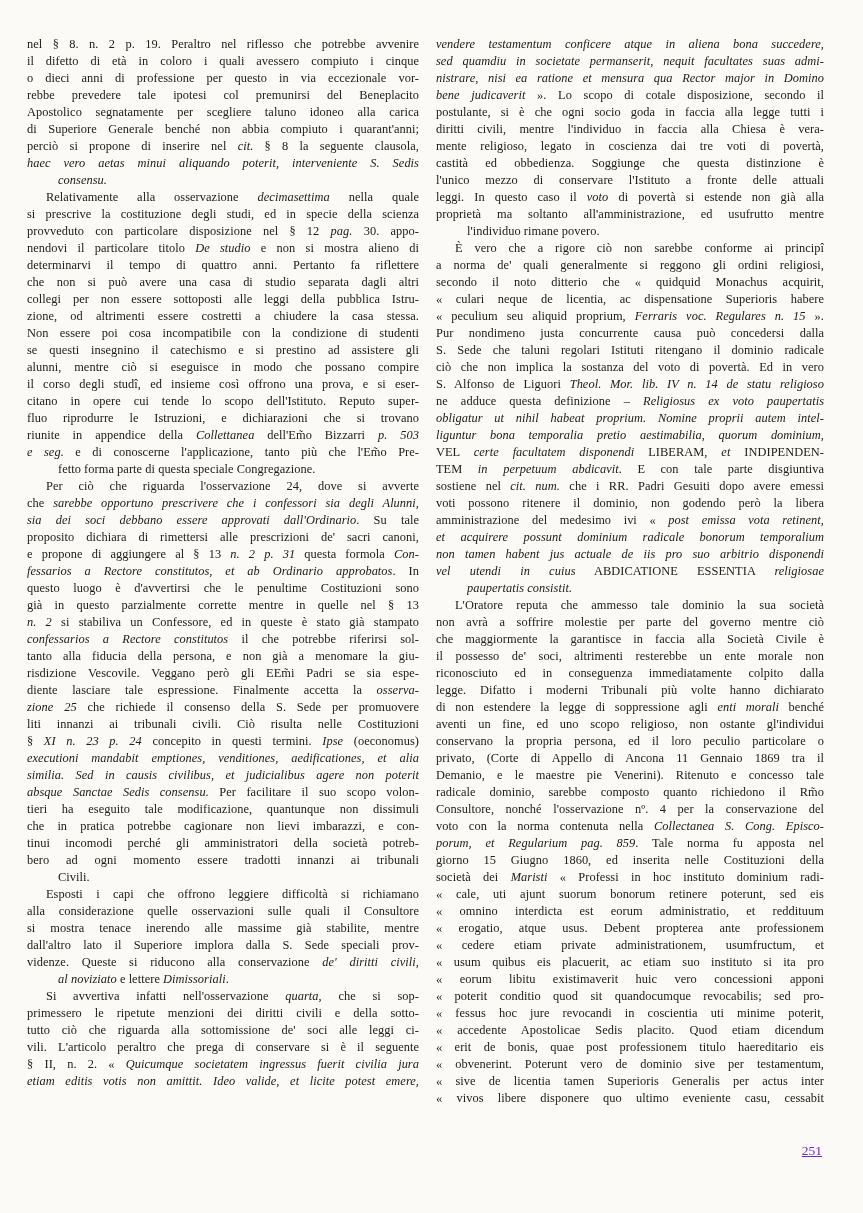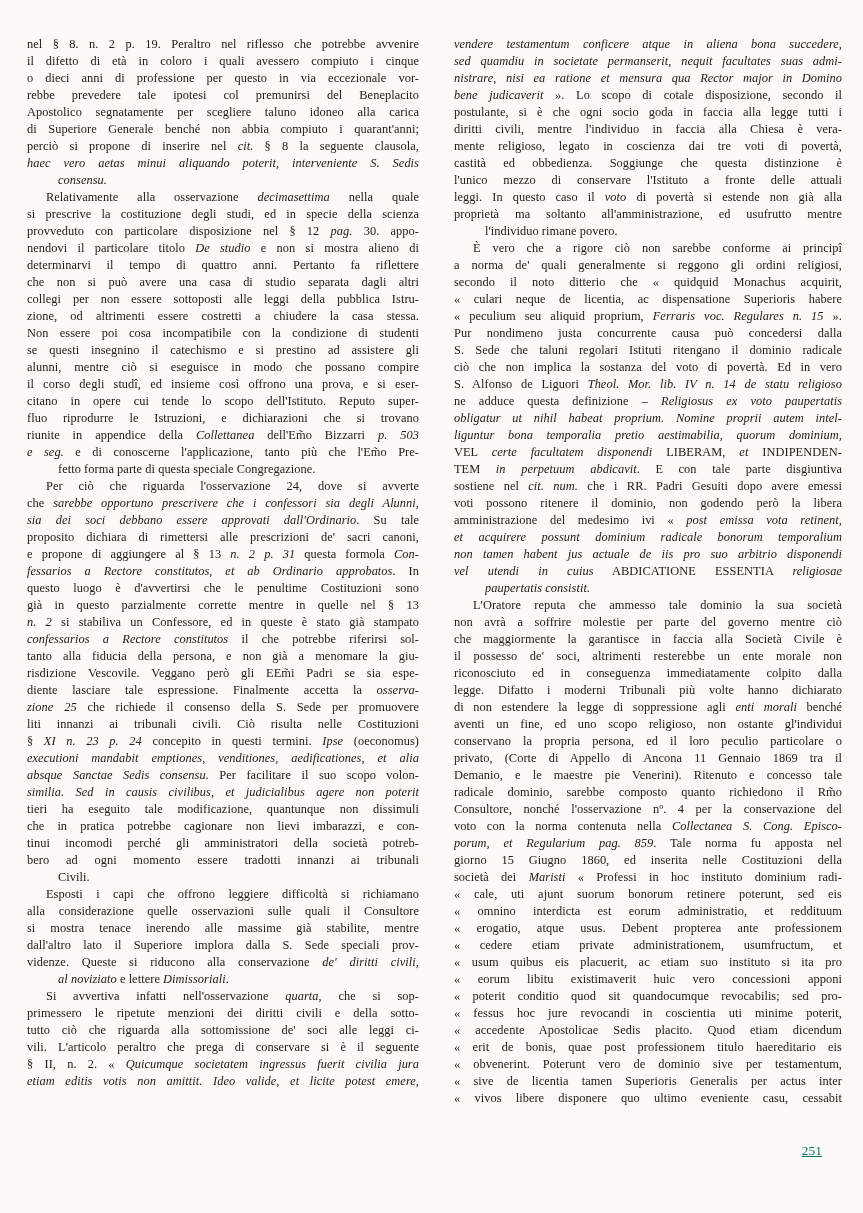--- a/index.html
+++ b/index.html
@@ -10,21 +10,21 @@
   }
   .page {
     position: relative;
     width: 863px; height: 1213px;
     background: #fbfaf6;
     color: #232019;
     overflow: hidden;
   }
   .columns {
     display: flex;
-    gap: 35px;
+    gap: 17px;
     padding: 36px 0 0 27px;
   }
   .column {
     width: 392px;
     font-size: 12.4px;
     line-height: 17px;
     letter-spacing: 0.05px;
   }
   .col-right { width: 388px; }
   .para { margin: 0; }
@@ -37,21 +37,21 @@
   }
   .line.nojust { text-align-last: left; margin-left: 31px; }
   .para.indent .line:first-child { text-indent: 19px; }
   em { font-style: italic; }
   .page-number {
     position: absolute;
     top: 1142px;
     right: 41px;
     font-size: 13.5px;
     line-height: 17px;
-    color: #0f766e;
+    color: #6d28d9;
     text-decoration: underline;
   }
 </style>
 </head>
 <body>
 
 <div class="page" style="background: rgb(251, 250, 246); color: rgb(35, 32, 25);">
   <div class="columns">
     <div class="column col-left">
         <div class="para">
@@ -95,22 +95,22 @@
           <div class="line"><span>già in questo parzialmente corrette mentre in quelle nel § 13</span></div>
           <div class="line"><em>n. 2</em><span> si stabiliva un Confessore, ed in queste è stato già stampato</span></div>
           <div class="line"><em>confessarios a Rectore constitutos</em><span> il che potrebbe riferirsi sol-</span></div>
           <div class="line"><span>tanto alla fiducia della persona, e non già a menomare la giu-</span></div>
           <div class="line"><span>risdizione Vescovile. Veggano però gli EEm̃i Padri se sia espe-</span></div>
           <div class="line"><span>diente lasciare tale espressione. Finalmente accetta la </span><em>osserva-</em></div>
           <div class="line"><em>zione 25</em><span> che richiede il consenso della S. Sede per promuovere</span></div>
           <div class="line"><span>liti innanzi ai tribunali civili. Ciò risulta nelle Costituzioni</span></div>
           <div class="line"><span>§ </span><em>XI n. 23 p. 24</em><span> concepito in questi termini. </span><em>Ipse</em><span> (oeconomus)</span></div>
           <div class="line"><em>executioni mandabit emptiones, venditiones, aedificationes, et alia</em></div>
+          <div class="line"><em>similia. Sed in causis civilibus, et judicialibus agere non poterit</em></div>
           <div class="line"><em>absque Sanctae Sedis consensu.</em><span> Per facilitare il suo scopo volon-</span></div>
-          <div class="line"><em>similia. Sed in causis civilibus, et judicialibus agere non poterit</em></div>
           <div class="line"><span>tieri ha eseguito tale modificazione, quantunque non dissimuli</span></div>
           <div class="line"><span>che in pratica potrebbe cagionare non lievi imbarazzi, e con-</span></div>
           <div class="line"><span>tinui incomodi perché gli amministratori della società potreb-</span></div>
           <div class="line"><span>bero ad ogni momento essere tradotti innanzi ai tribunali</span></div>
           <div class="line nojust"><span>Civili.</span></div>
         </div>
         <div class="para indent">
           <div class="line"><span>Esposti i capi che offrono leggiere difficoltà si richiamano</span></div>
           <div class="line"><span>alla considerazione quelle osservazioni sulle quali il Consultore</span></div>
           <div class="line"><span>si mostra tenace inerendo alle massime già stabilite, mentre</span></div>

